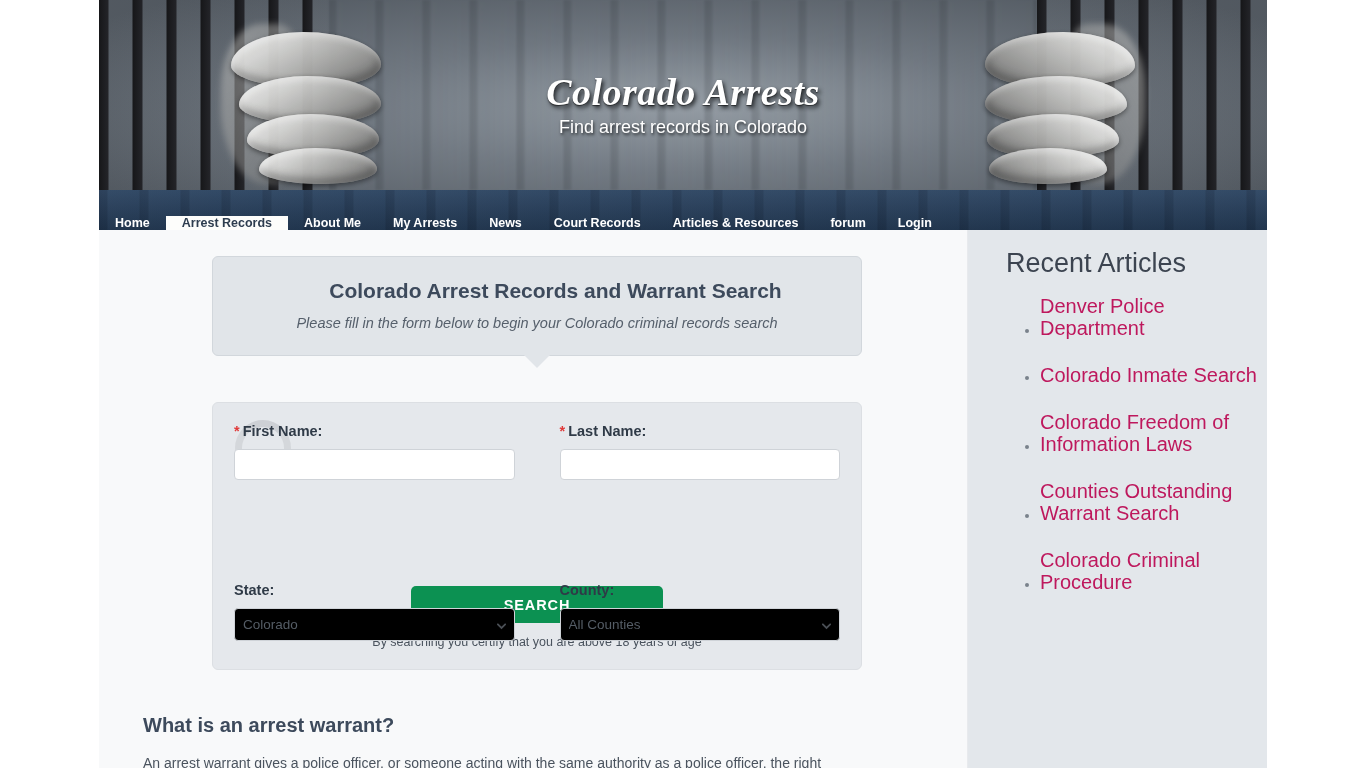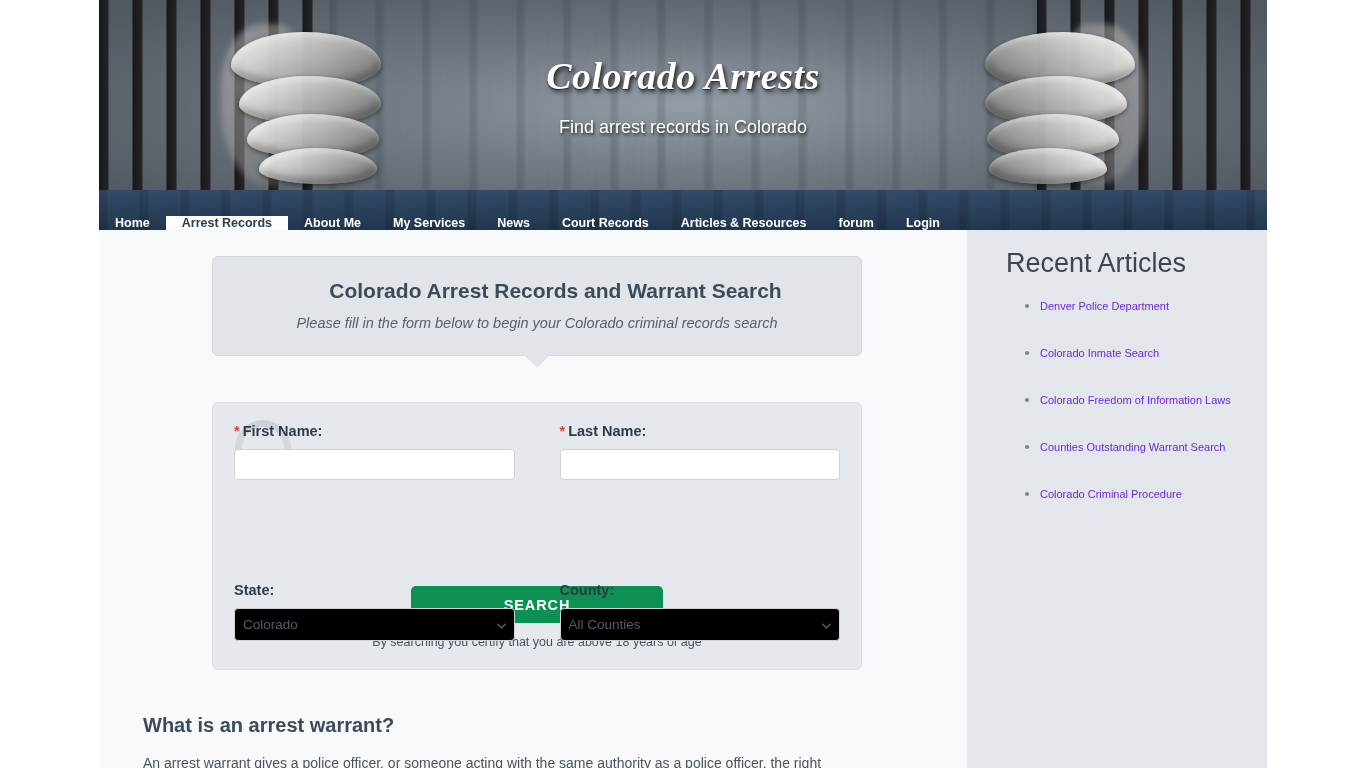--- a/index.html
+++ b/index.html
@@ -82,21 +82,21 @@
   .k4 { left: 42px;  top: 134px; width: 118px; height: 36px; }
   .palm {
     position: absolute; left: 4px; top: 10px;
     width: 78px; height: 160px;
     border-radius: 52% 26% 30% 58% / 40% 22% 26% 48%;
     background: linear-gradient(120deg, rgba(196,196,194,.55), rgba(128,128,126,.45));
     filter: blur(3px);
   }
 
   .banner-title {
-    position: absolute; left: 0; right: 0; top: 54px;
+    position: absolute; left: 0; right: 0; top: 70px;
     text-align: center;
     font-family: "Liberation Serif", "DejaVu Serif", serif;
     font-style: italic;
     font-weight: bold;
     font-size: 38px;
     color: #ffffff;
     letter-spacing: .5px;
     text-shadow: 2px 3px 4px rgba(20,22,25,.85), 0 1px 1px rgba(0,0,0,.6);
     z-index: 4;
   }
@@ -331,23 +331,23 @@
     margin: 16px 0 0 0;
     padding-left: 72px;
     list-style: disc;
   }
   .side-list li {
     margin-bottom: 25px;
     color: #7a828c;
     font-size: 14px;
   }
   .side-list li a {
-    color: #6d28d9;
+    color: #be185d;
     text-decoration: none;
-    font-size: 11px;
+    font-size: 20px;
     line-height: 22px;
     display: inline-block;
     cursor: pointer;
   }
 </style>
 </head>
 <body>
 
 <div class="page">
 
@@ -375,21 +375,21 @@
     <div class="banner-title">Colorado Arrests</div>
     <div class="banner-tagline">Find arrest records in Colorado</div>
   </div>
 
   <nav class="nav">
     <div class="nav-texture"></div>
     <div class="nav-texture2"></div>
     <div class="nav-item">Home</div>
     <div class="nav-item active">Arrest Records</div>
     <div class="nav-item">About Me</div>
-    <div class="nav-item">My Services</div>
+    <div class="nav-item">My Arrests</div>
     <div class="nav-item">News</div>
     <div class="nav-item">Court Records</div>
     <div class="nav-item">Articles &amp; Resources</div>
     <div class="nav-item">forum</div>
     <div class="nav-item">Login</div>
   </nav>
 
   <div class="body-wrap">
 
     <div class="main-col">

